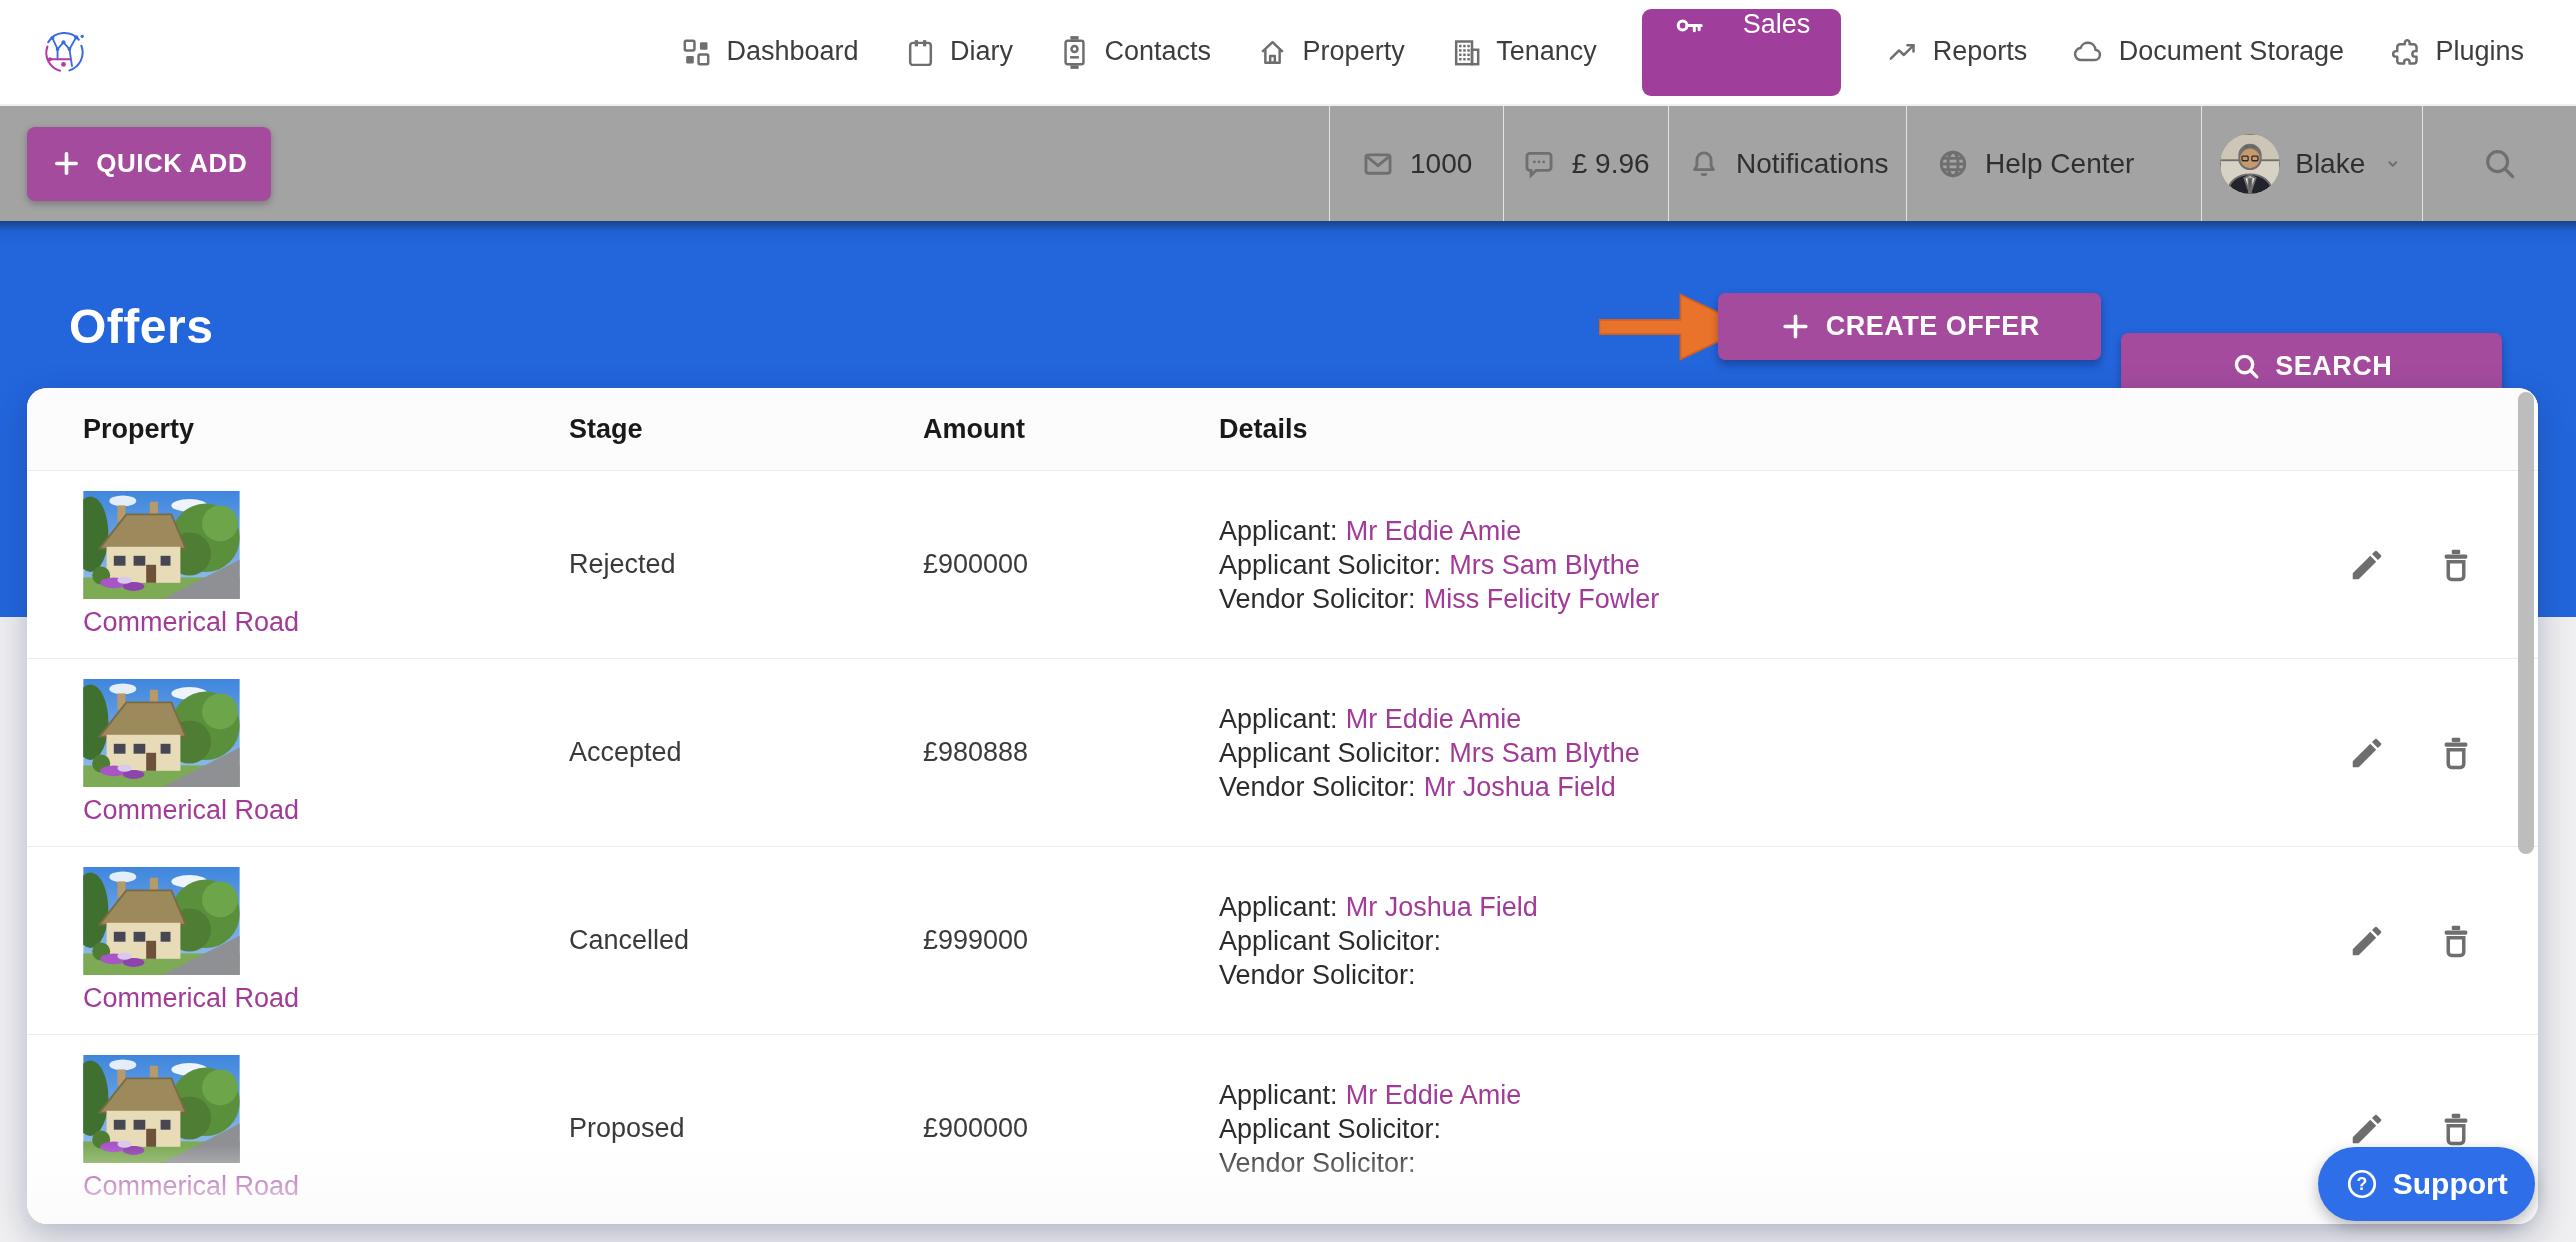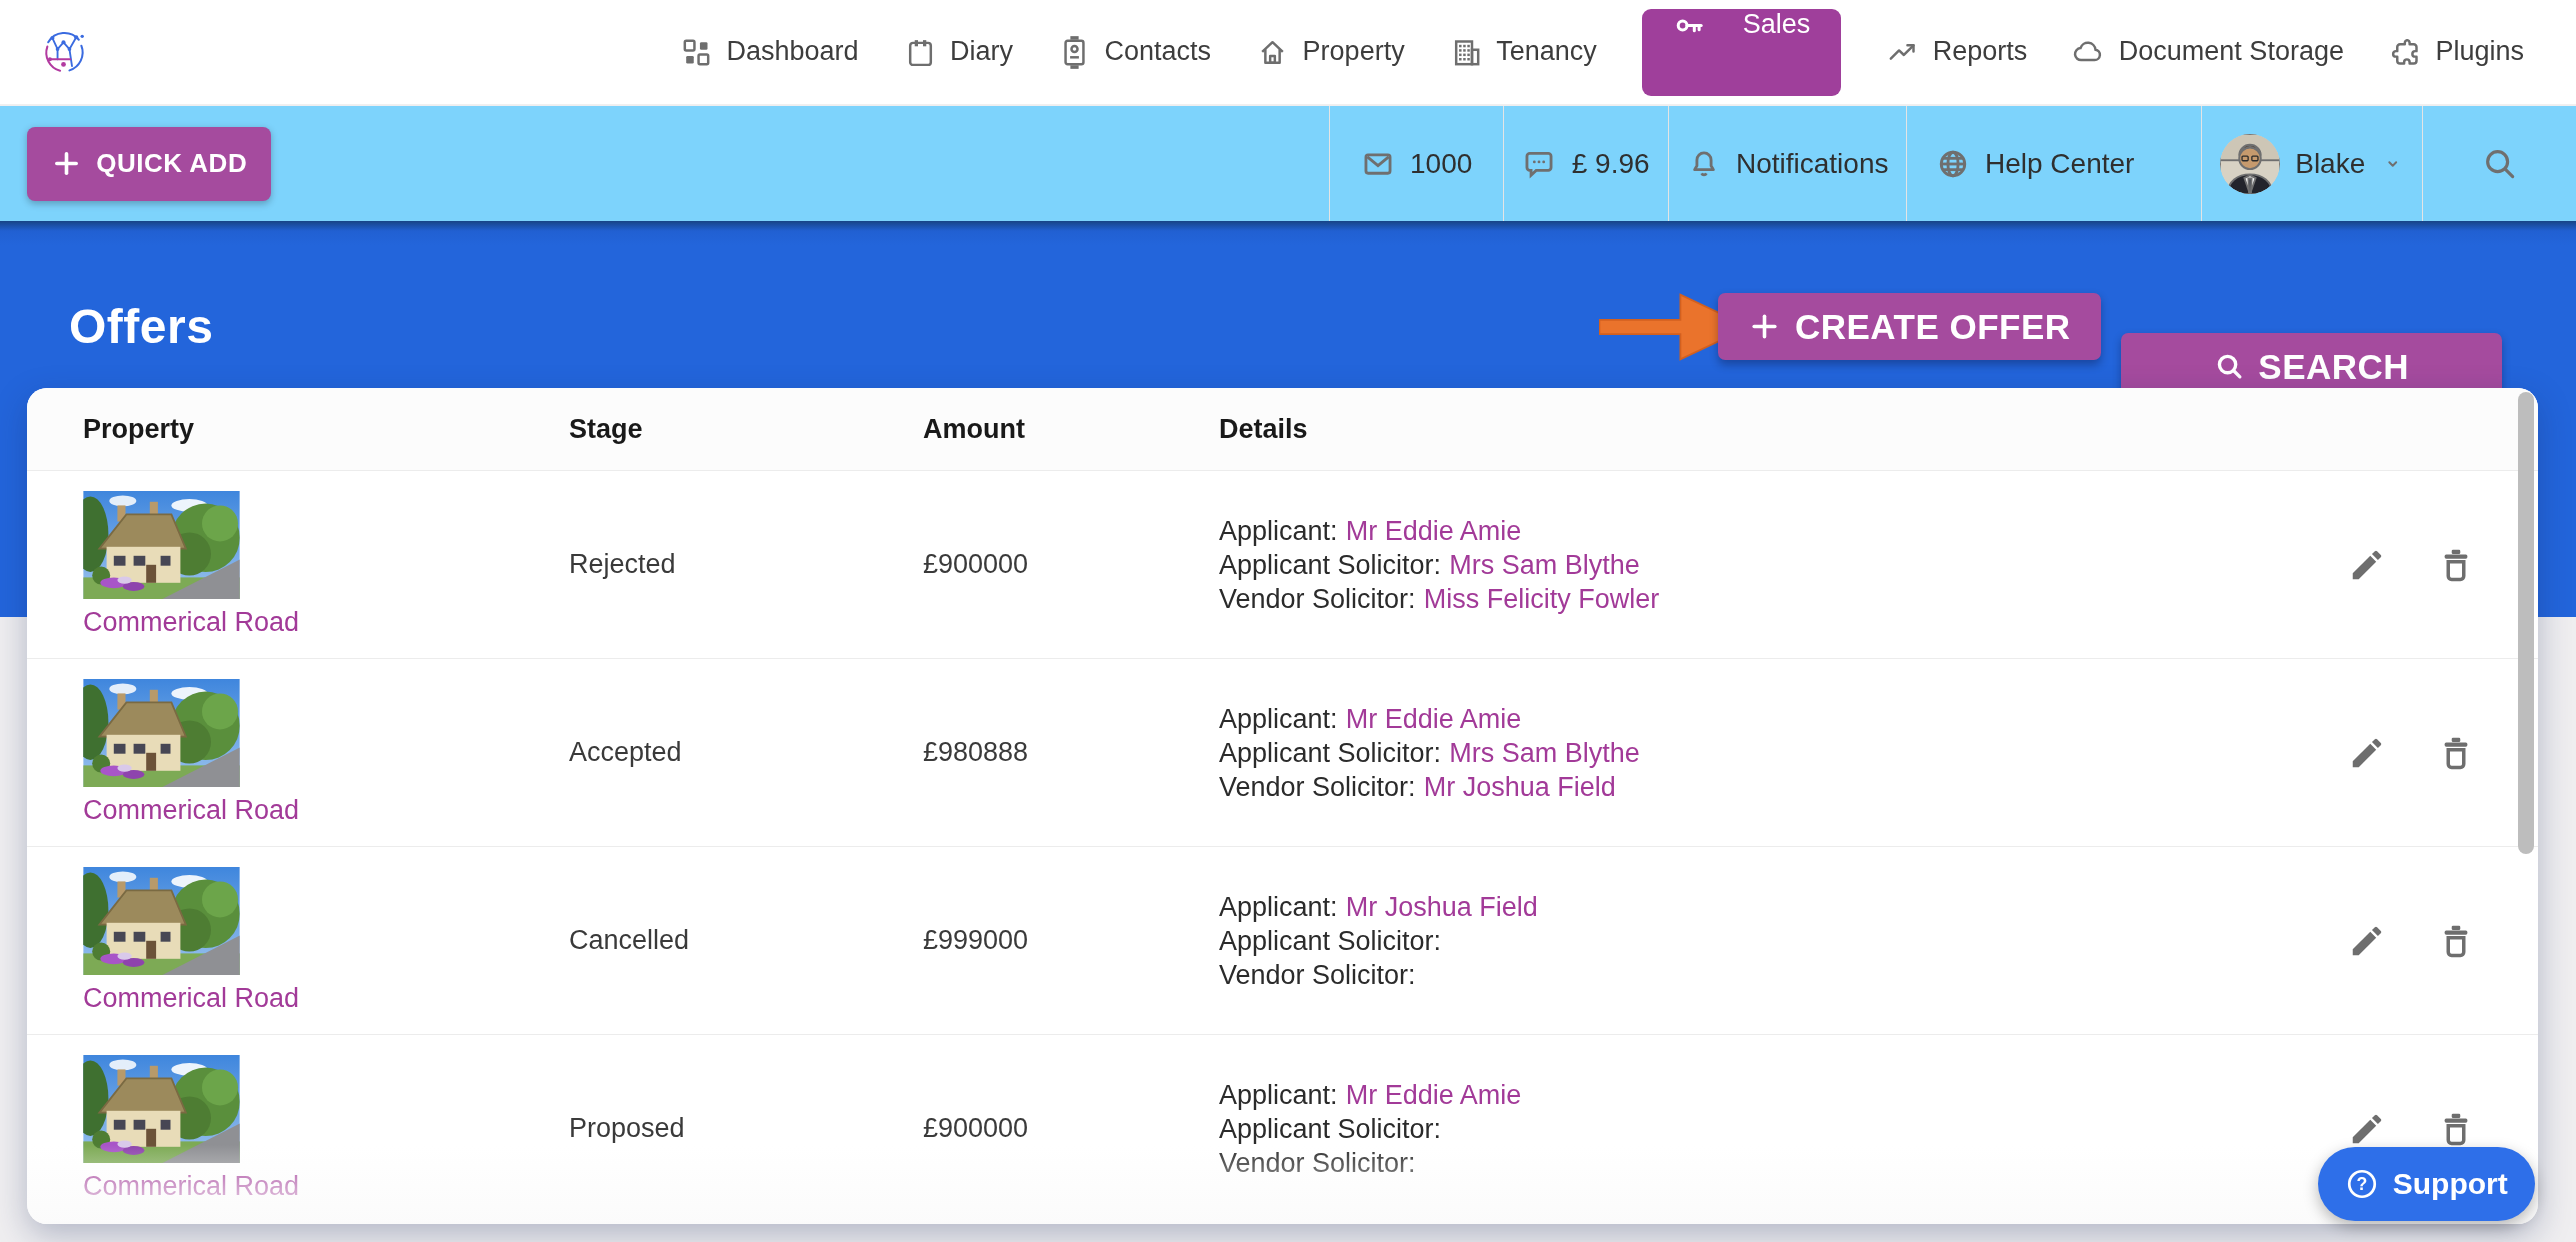--- a/index.html
+++ b/index.html
@@ -27,21 +27,21 @@
   .nav-item svg{ width:33px; height:33px; stroke:#6e6e6e; fill:none; stroke-width:1.8; }
   .nav-item .fillpart{ fill:#6e6e6e; stroke:none; }
   .nav-item.active{
     background:#9f3f9b; color:#ffffff; border-radius:9px; height:87px; padding:0 31px;gap:37px;
   }
   .nav-item.active svg{ stroke:#ffffff; }
 
   
   .toolbar{
     position:absolute; top:106px; left:0; right:0; height:115px;
-    background:#7dd3fc; display:flex; align-items:center; z-index:4;
+    background:#a3a3a3; display:flex; align-items:center; z-index:4;
   }
   .quick-add{
     margin-left:27px; width:244px; height:74px; border:none; cursor:pointer;
     background:#a54b9e; border-radius:8.1px; color:#fff; font-size:26px; font-weight:bold;
     font-family:inherit; letter-spacing:0.5px;
     display:flex; align-items:center; justify-content:center; gap:14.5px;
     box-shadow:0 2.7px 7.2px rgba(0,0,0,.25);
   }
   .toolbar-right{ margin-left:auto; display:flex; align-items:stretch; height:100%;padding-left:38px; }
   .titem{
@@ -57,21 +57,21 @@
   .hero{
     position:absolute; top:220px; left:0; right:0; height:397px; z-index:1;
     background:linear-gradient(180deg,#16417e 0px,#2160d2 11px,#2365db 25px);
   }
   .hero h1{
     position:absolute; left:69px; top:79px;
     color:#fff; font-size:48px; font-weight:600; letter-spacing:0.5px;
   }
   .hero-btn{
     position:absolute; top:73px; height:67px; border:none; cursor:pointer;
-    background:#a54b9e; border-radius:7.2px; color:#fff; font-size:35px; font-weight:bold;
+    background:#a54b9e; border-radius:7.2px; color:#fff; font-size:27px; font-weight:bold;
     font-family:inherit; letter-spacing:0.5px;
     display:flex; align-items:center; justify-content:center; gap:13.5px;
     box-shadow:0 4.5px 9px rgba(0,0,30,.3);
   }
   .btn-create{ left:1718px; width:383px; }
   .btn-search{ left:2121px; width:381px;margin-top:40px; }
   .annotation-arrow{ position:absolute; left:1599px; top:71px; }
 
   
   .card{

